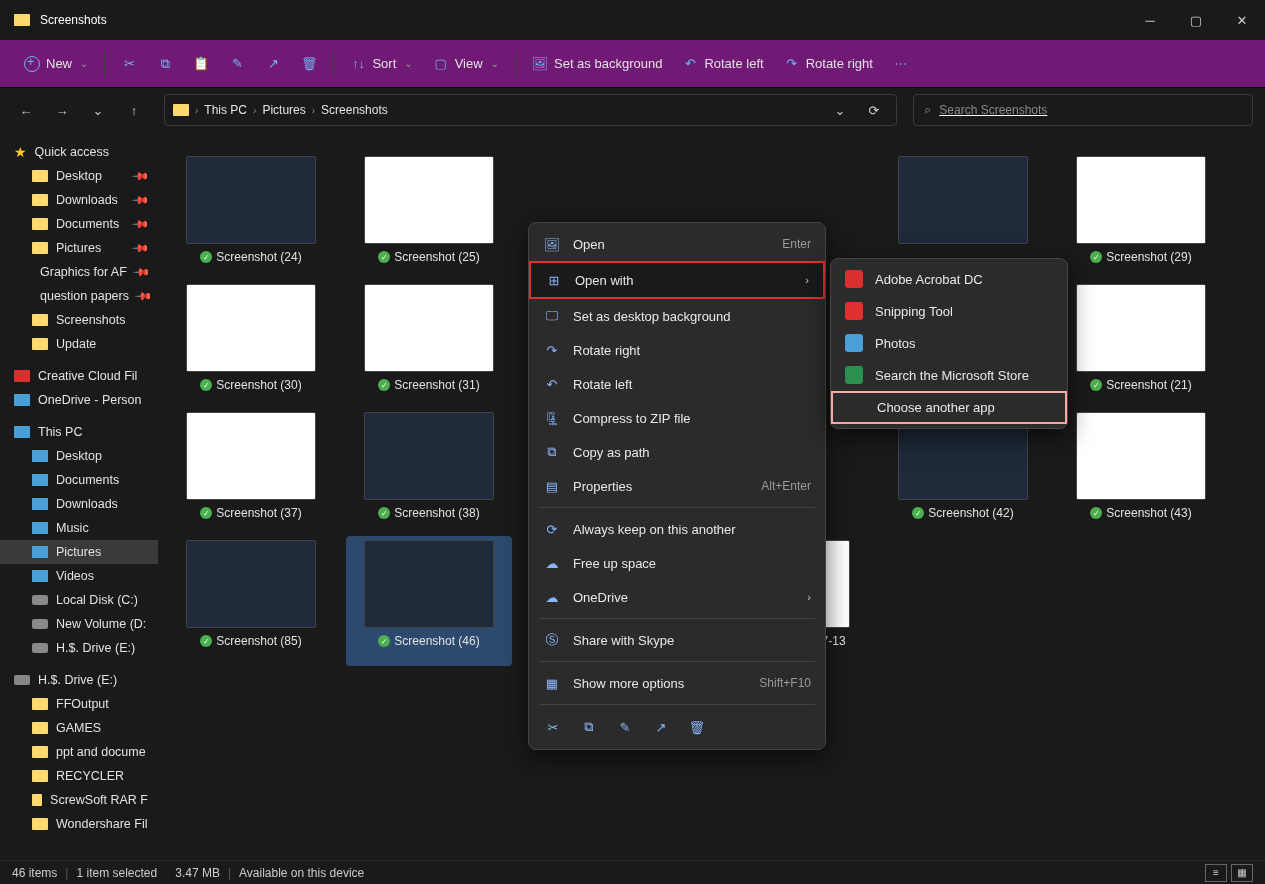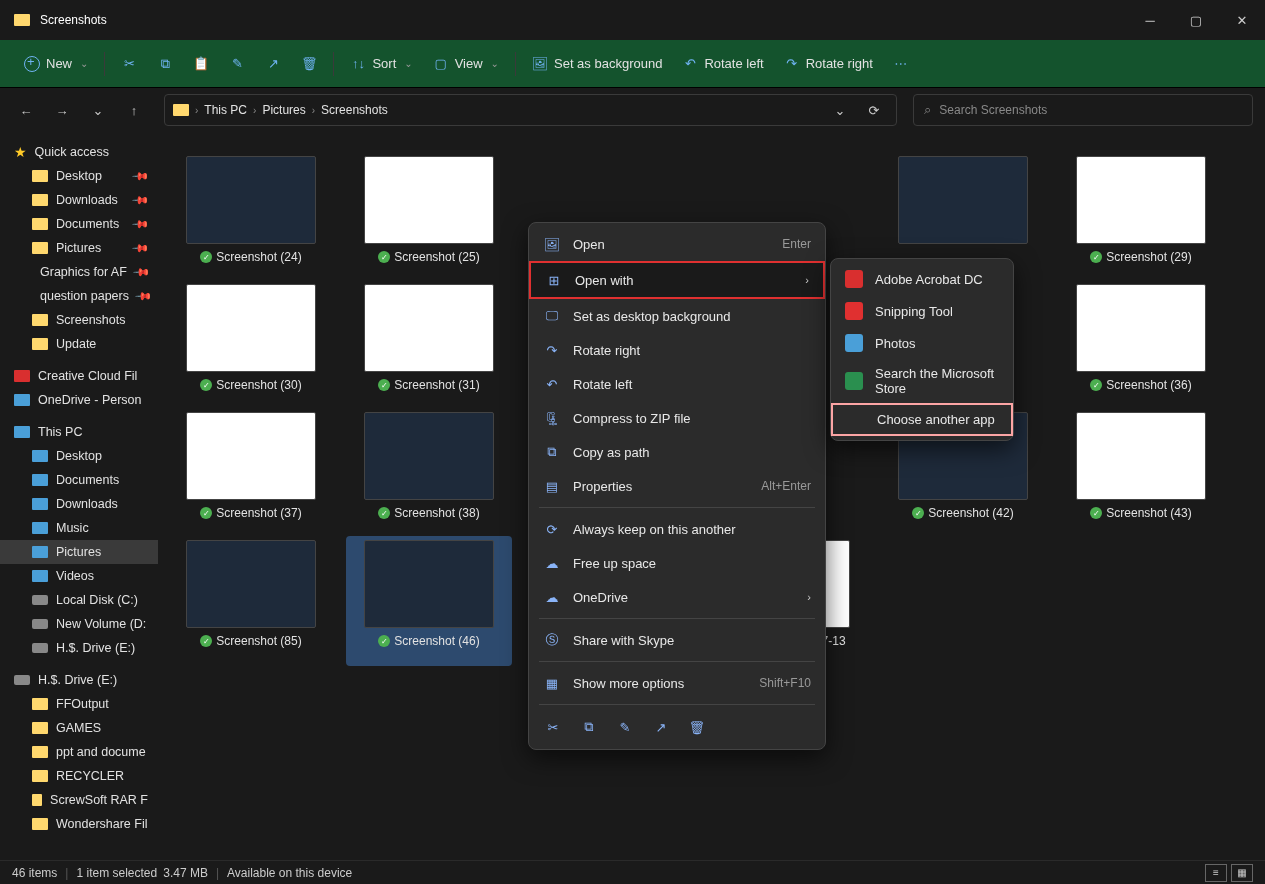--- a/index.html
+++ b/index.html
@@ -2,36 +2,36 @@
 <html><head>
 <meta charset="utf-8">
 <style>
 * { margin: 0; padding: 0; box-sizing: border-box; font-family: 'Segoe UI', sans-serif; }
 body { background: #111; color: #fff; font-size: 13px; width: 1265px; height: 884px; overflow: hidden; position: relative; }
 .titlebar { height: 40px; background: #1a1a1a; display: flex; align-items: center; padding-left: 14px; }
 .titlebar-icon { width: 16px; height: 12px; background: #ffd86e; border-radius: 1px; margin-right: 10px; }
 .titlebar-title { flex: 1; font-size: 12px; }
 .window-controls { display: flex; }
 .wc-btn { width: 46px; height: 40px; display: flex; align-items: center; justify-content: center; color: #ccc; }
-.toolbar { height: 48px; background: #14532d; display: flex; align-items: center; padding: 0 14px; border-bottom: 1px solid #000; }
+.toolbar { height: 48px; background: #701a75; display: flex; align-items: center; padding: 0 14px; border-bottom: 1px solid #000; }
 .tb-btn { display: flex; align-items: center; gap: 6px; padding: 6px 10px; border-radius: 4px; color: #e2e2e2; font-size: 13px; }
 .tb-icon { width: 16px; height: 16px; display: flex; align-items: center; justify-content: center; color: #6fb3f2; }
 .divider { width: 1px; height: 24px; background: #3a3a3a; margin: 0 6px; }
 .circle-plus { width: 16px; height: 16px; border: 1.5px solid #6fb3f2; border-radius: 50%; position: relative; }
 .circle-plus::before { content: '+'; position: absolute; top: -3px; left: 2px; color: #6fb3f2; font-size: 13px; }
 .chev { font-size: 10px; color: #999; margin-left: 2px; }
 .navbar { height: 44px; background: #1a1a1a; display: flex; align-items: center; padding: 0 12px; gap: 8px; }
 .nav-btn { width: 28px; height: 28px; display: flex; align-items: center; justify-content: center; color: #ccc; border-radius: 4px; }
 .breadcrumb-bar { flex: 1; height: 32px; background: #1a1a1a; border: 1px solid #3a3a3a; border-radius: 4px; display: flex; align-items: center; padding: 0 8px; gap: 6px; margin: 0 8px; }
 .bc-icon { width: 16px; height: 12px; background: #ffd86e; border-radius: 1px; }
 .bc-item { color: #e2e2e2; font-size: 12px; }
 .bc-sep { color: #888; font-size: 10px; }
 .bc-spacer { flex: 1; }
 .search-box { width: 340px; height: 32px; background: #1a1a1a; border: 1px solid #3a3a3a; border-radius: 4px; display: flex; align-items: center; padding: 0 10px; gap: 8px; color: #888; }
-.search-input { background: transparent; border: none; color: #fff; font-size: 12px; outline: none; flex: 1; }
+.search-input { background: transparent; border: none; color: #fff; font-size: 12px; outline: none; flex: 1; text-decoration: underline; }
 .search-input::placeholder { color: #888; }
 .main { display: flex; height: calc(884px - 40px - 48px - 44px - 24px); }
 .sidebar { width: 158px; background: #1a1a1a; overflow-y: auto; padding: 8px 0; }
 .side-item { display: flex; align-items: center; gap: 8px; padding: 4px 10px 4px 14px; font-size: 12.5px; color: #e2e2e2; height: 24px; position: relative; white-space: nowrap; overflow: hidden; }
 .side-item.selected { background: #3a3a3a; }
 .side-item.indented { padding-left: 32px; }
 .folder-ico { width: 16px; height: 12px; background: #ffd86e; border-radius: 1px; }
 .folder-ico.blue { background: #4a9fd8; }
 .pin-icon { margin-left: auto; color: #666; font-size: 11px; transform: rotate(45deg); }
 .star-ico { color: #ffca28; font-size: 14px; }
@@ -51,21 +51,21 @@
 .view-btn { width: 22px; height: 18px; border: 1px solid #666; margin-left: 4px; display: flex; align-items: center; justify-content: center; font-size: 10px; }
 .context-menu { position: absolute; top: 222px; left: 528px; width: 298px; background: #2b2b2b; border: 1px solid #444; border-radius: 8px; box-shadow: 0 8px 24px rgba(0,0,0,.6); padding: 4px 0; z-index: 100; }
 .ctx-item { display: flex; align-items: center; gap: 12px; padding: 8px 14px; font-size: 13px; color: #e8e8e8; position: relative; }
 .ctx-item.highlighted { background: #1a1a1a; border: 2px solid #e03030; }
 .ctx-icon { width: 18px; height: 18px; display: flex; align-items: center; justify-content: center; color: #8ab4f8; flex-shrink: 0; }
 .ctx-shortcut { margin-left: auto; color: #999; font-size: 12px; }
 .ctx-arrow { margin-left: auto; color: #ccc; font-size: 11px; }
 .ctx-sep { height: 1px; background: #444; margin: 4px 10px; }
 .ctx-bottom { display: flex; gap: 16px; padding: 8px 14px; justify-content: flex-start; }
 .ctx-btm-icon { width: 20px; height: 20px; display: flex; align-items: center; justify-content: center; color: #8ab4f8; }
-.submenu { position: absolute; top: 258px; left: 830px; width: 184px; background: #2b2b2b; border: 1px solid #444; border-radius: 8px; box-shadow: 0 8px 24px rgba(0,0,0,.6); padding: 4px 0; z-index: 101; }
+.submenu { position: absolute; top: 258px; left: 830px; width: 238px; background: #2b2b2b; border: 1px solid #444; border-radius: 8px; box-shadow: 0 8px 24px rgba(0,0,0,.6); padding: 4px 0; z-index: 101; text-align: center; }
 .sub-item { display: flex; align-items: center; gap: 12px; padding: 7px 14px; font-size: 13px; color: #e8e8e8; }
 .sub-item.highlighted { border: 2px solid #fca5a5; }
 .app-ico { width: 18px; height: 18px; border-radius: 3px; flex-shrink: 0; }
 </style>
 </head>
 <body>
 
 <div class="titlebar">
   <div class="titlebar-icon"></div>
   <div class="titlebar-title">Screenshots</div>
@@ -329,21 +329,21 @@
         <div class="thumb-item" style="visibility: hidden;">
           <div class="thumb doc"></div>
         </div>
         <div class="thumb-item" style="visibility: hidden;">
           <div class="thumb doc"></div>
         </div>
         <div class="thumb-item">
           <div class="thumb doc"></div>
           <div class="thumb-label">
             <span class="sync-badge">✓</span>
-            <span>Screenshot (36)</span>
+            <span>Screenshot (21)</span>
           </div>
         </div>
         <div class="thumb-item">
           <div class="thumb doc"></div>
           <div class="thumb-label">
             <span class="sync-badge">✓</span>
             <span>Screenshot (37)</span>
           </div>
         </div>
         <div class="thumb-item">
@@ -402,21 +402,21 @@
           </div>
         </div>
       </div>
   </div>
 </div>
 
 <div class="statusbar">
   <span>46 items</span>
   <span class="status-sep">|</span>
   <span>1 item selected</span>
-  <span style="margin-left:6px">3.47 MB</span>
+  <span style="margin-left:18px">3.47 MB</span>
   <span class="status-sep">|</span>
   <span>Available on this device</span>
   <div class="status-spacer"></div>
   <div class="view-btn">≡</div>
   <div class="view-btn">▦</div>
 </div>
 
 <div class="context-menu" id="context-menu">
     <div class="ctx-item">
       <span class="ctx-icon">🖼</span>

